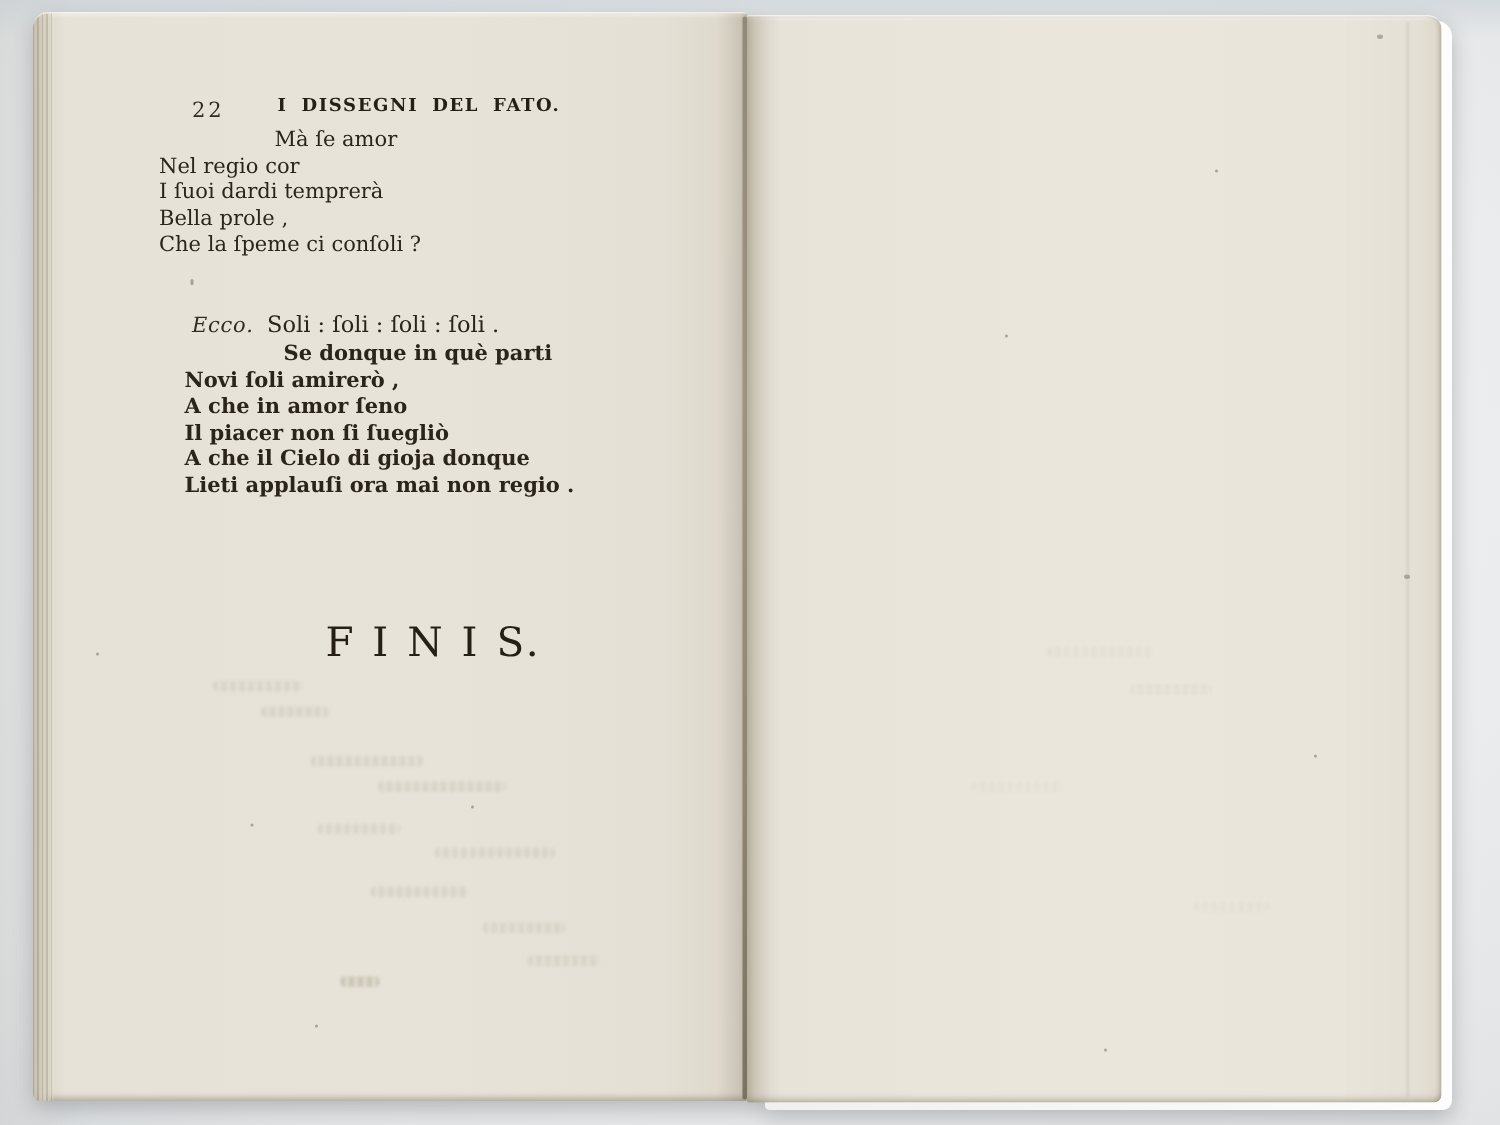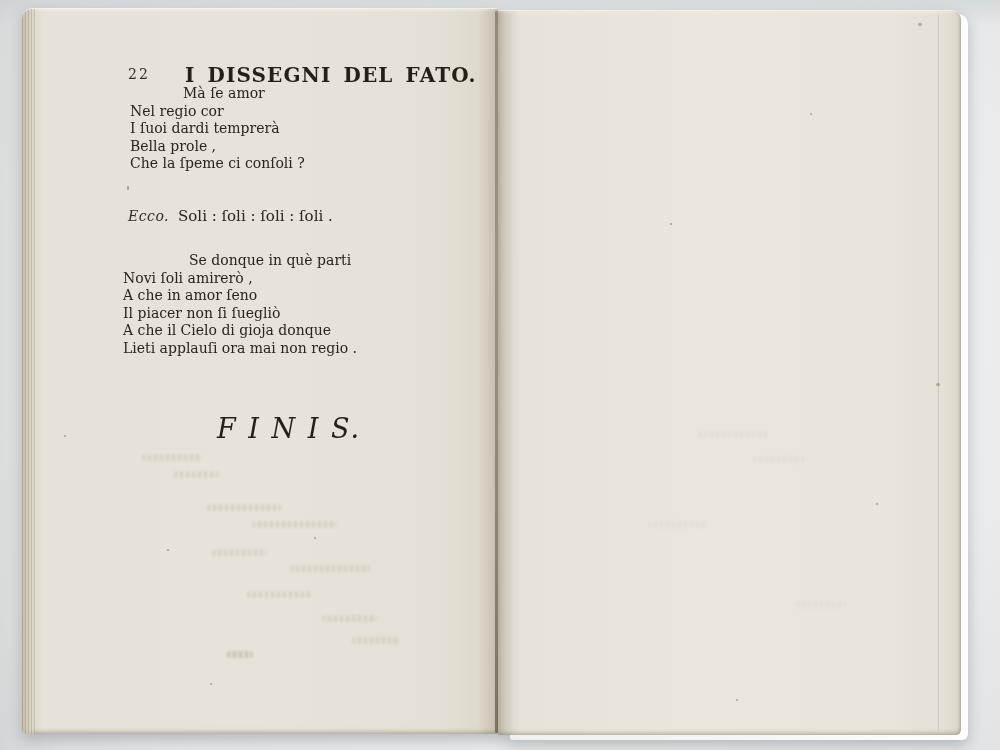--- a/index.html
+++ b/index.html
@@ -56,33 +56,33 @@
     background:linear-gradient(90deg, rgba(110,100,80,0) 0%, rgba(110,100,80,.22) 100%);}
   .gutter-shade-right{position:absolute;left:0;top:0;width:22px;height:100%;
     background:linear-gradient(270deg, rgba(110,100,80,0) 0%, rgba(110,100,80,.2) 100%);}
   .crease{position:absolute;left:440px;top:4px;width:1px;height:716px;
     background:rgba(150,140,118,.28);filter:blur(.6px);}
 
   
   .ink{color:#2b241c;}
   .pagenum{position:absolute;left:106px;top:57px;font-size:14px;letter-spacing:2px;
            color:#332b22;}
-  .title{position:absolute;left:163px;top:54px;font-size:20px;font-weight:bold;
+  .title{position:absolute;left:163px;top:54px;font-size:12px;font-weight:bold;
          letter-spacing:1.1px;word-spacing:4px;color:#261f17;white-space:nowrap;text-align:center;}
   .stanza{position:absolute;left:0;width:460px;font-size:14px;line-height:17.5px;
           white-space:nowrap;}
   .stanza .line{margin-left:101px;}
-  #stanza1{top:76px;} #stanza1 .line{margin-left:108px;} #stanza1 .line:first-child{margin-left:161px;}
-  #stanza2{top:243px;} #stanza2 .line:first-child{margin-left:167px;}
+  #stanza1{top:76px;} #stanza1 .line{margin-left:84px;} #stanza1 .line:first-child{margin-left:161px;}
+  #stanza2{top:219px;font-weight:bold;} #stanza2 .line:first-child{margin-left:167px;}
   .refrain{position:absolute;font-size:15px;white-space:nowrap;}
   #refrain1{left:106px;top:198px;} #refrain2{left:92px;top:357px;}
   .speaker{font-style:italic;font-size:14px;letter-spacing:.5px;color:#332b22;}
   .refrain .words{margin-left:9px;}
   .finis{position:absolute;left:192px;top:404px;width:150px;text-align:center;
-         font-style:italic;font-size:27px;letter-spacing:2px;color:#261f17;white-space:nowrap;}
+         font-size:27px;letter-spacing:2px;color:#261f17;white-space:nowrap;}
 
   
   .smudge{position:absolute;height:7px;border-radius:3px;filter:blur(1.1px);
     background:repeating-linear-gradient(90deg, rgba(152,142,116,.17) 0 3px, rgba(152,142,116,.05) 3px 6px);}
   .smudge.dark{background:repeating-linear-gradient(90deg, rgba(140,130,104,.3) 0 3px, rgba(140,130,104,.1) 3px 6px);}
   .speck{position:absolute;width:2px;height:2px;border-radius:50%;background:rgba(92,82,62,.45);}
   .speck.big{width:4px;height:3px;background:rgba(120,112,96,.5);filter:blur(.4px);}
 </style>
 </head>
 <body>

